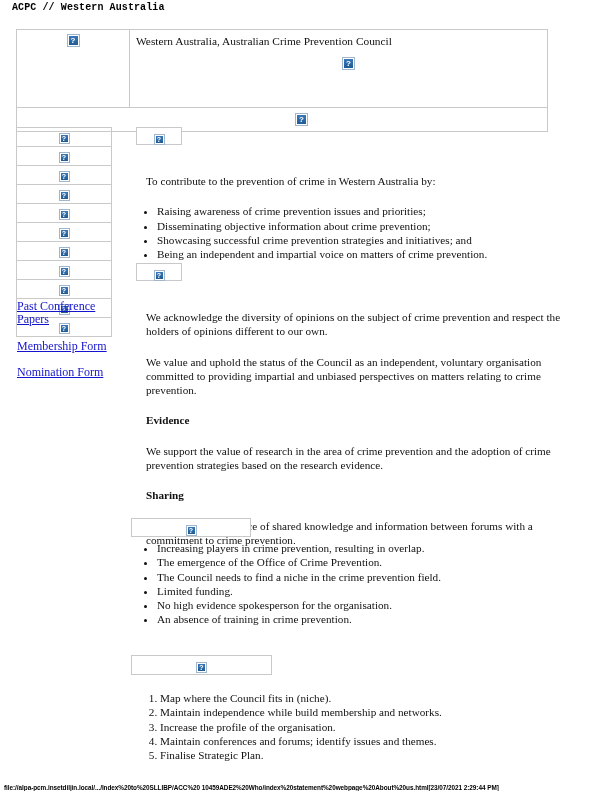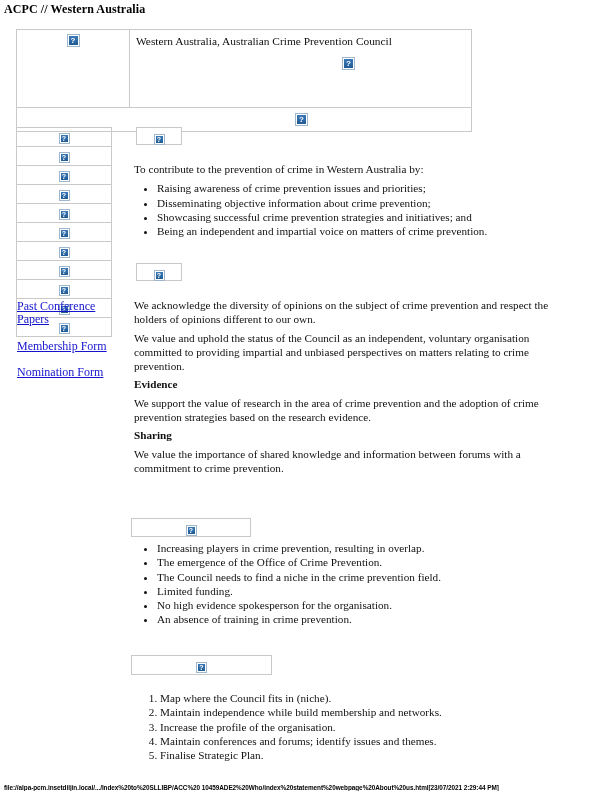--- a/index.html
+++ b/index.html
@@ -14,24 +14,24 @@
     position: relative;
     font-family: "Liberation Serif", "DejaVu Serif", serif;
     color: #000000;
     overflow: hidden;
   }
 
   
   .print-header {
     position: absolute;
     top: 2px;
-    left: 4px;
-    font-family: Liberation Serif, serif;
+    left: 12px;
+    font-family: Liberation Mono, monospace;
     font-weight: bold;
-    font-size: 12px;
+    font-size: 10px;
     letter-spacing: .1px;
     color: #000;
     white-space: nowrap;
   }
   .print-footer {
     position: absolute;
     bottom: 1px;
     left: 4px;
     right: 2px;
     font-family: "Liberation Sans", "DejaVu Sans", sans-serif;
@@ -70,21 +70,21 @@
     text-align: center;
   }
   .broken-img.sm { width: 11px; height: 11px; }
   .broken-img.sm::after { font-size: 7px; line-height: 7px; }
 
   
   .banner-table {
     position: absolute;
     left: 16px;
     top: 29px;
-    width: 456px;
+    width: 532px;
     border-collapse: collapse;
     table-layout: fixed;
   }
   .banner-table td {
     border: 1px solid #c9c9c9;
     padding: 0;
     vertical-align: top;
   }
   .banner-logo-cell {
     width: 112px;
@@ -173,21 +173,21 @@
 
   
   .content {
     position: absolute;
     left: 130px;
     width: 452px;
     font-size: 11.2px;
     line-height: 14.3px;
     color: #101010;
   }
-  .content p { margin: 4px; }
+  .content p { margin: 16px; }
   .content ul {
     margin: 5px 0 0 0;
     padding-left: 27px;
     list-style-type: disc;
   }
   .content ol {
     margin: 5px 0 0 0;
     padding-left: 30px;
     list-style-type: decimal;
   }

